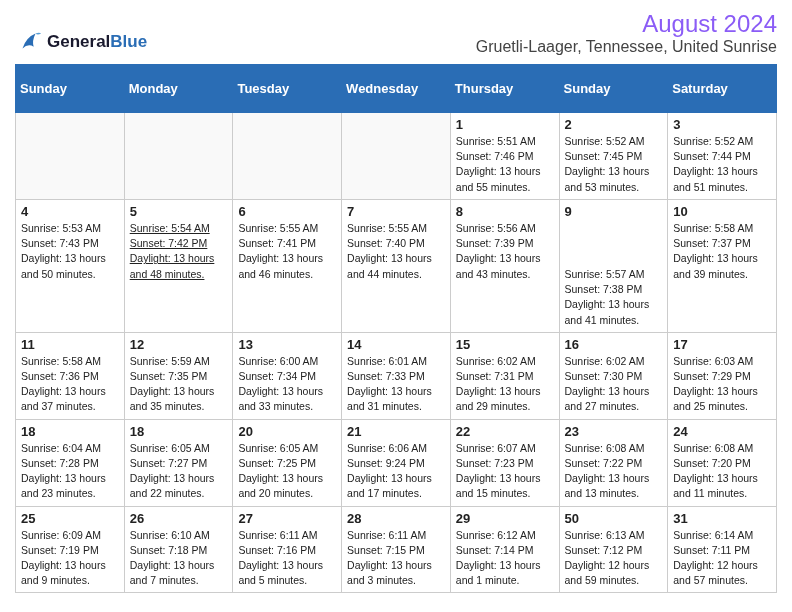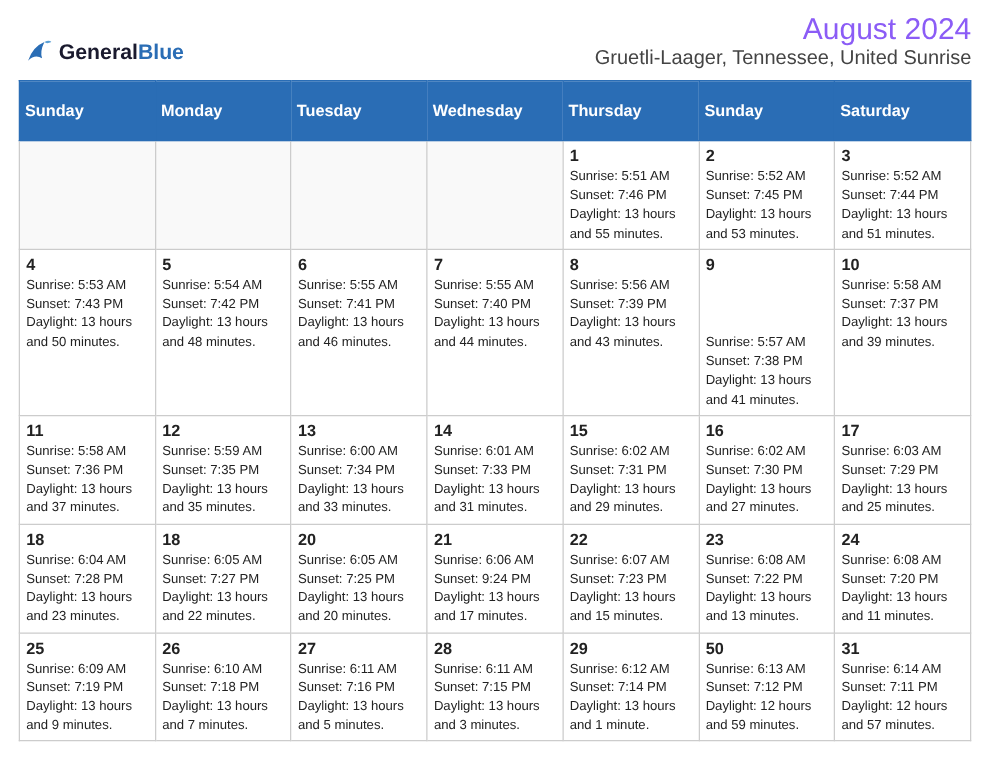--- a/index.html
+++ b/index.html
@@ -140,21 +140,21 @@
       <tr>
         <td>
           <div class="day-num">4</div>
           <div class="day-info" style="white-space: pre-line;">Sunrise: 5:53 AM
 Sunset: 7:43 PM
 Daylight: 13 hours
 and 50 minutes.</div>
         </td>
         <td>
           <div class="day-num">5</div>
-          <div class="day-info" style="white-space: pre-line;">Sunrise: 5:54 AM
+          <div class="day-info" style="white-space: pre-line; text-decoration: underline;">Sunrise: 5:54 AM
 Sunset: 7:42 PM
 Daylight: 13 hours
 and 48 minutes.</div>
         </td>
         <td>
           <div class="day-num">6</div>
           <div class="day-info" style="white-space: pre-line;">Sunrise: 5:55 AM
 Sunset: 7:41 PM
 Daylight: 13 hours
 and 46 minutes.</div>

